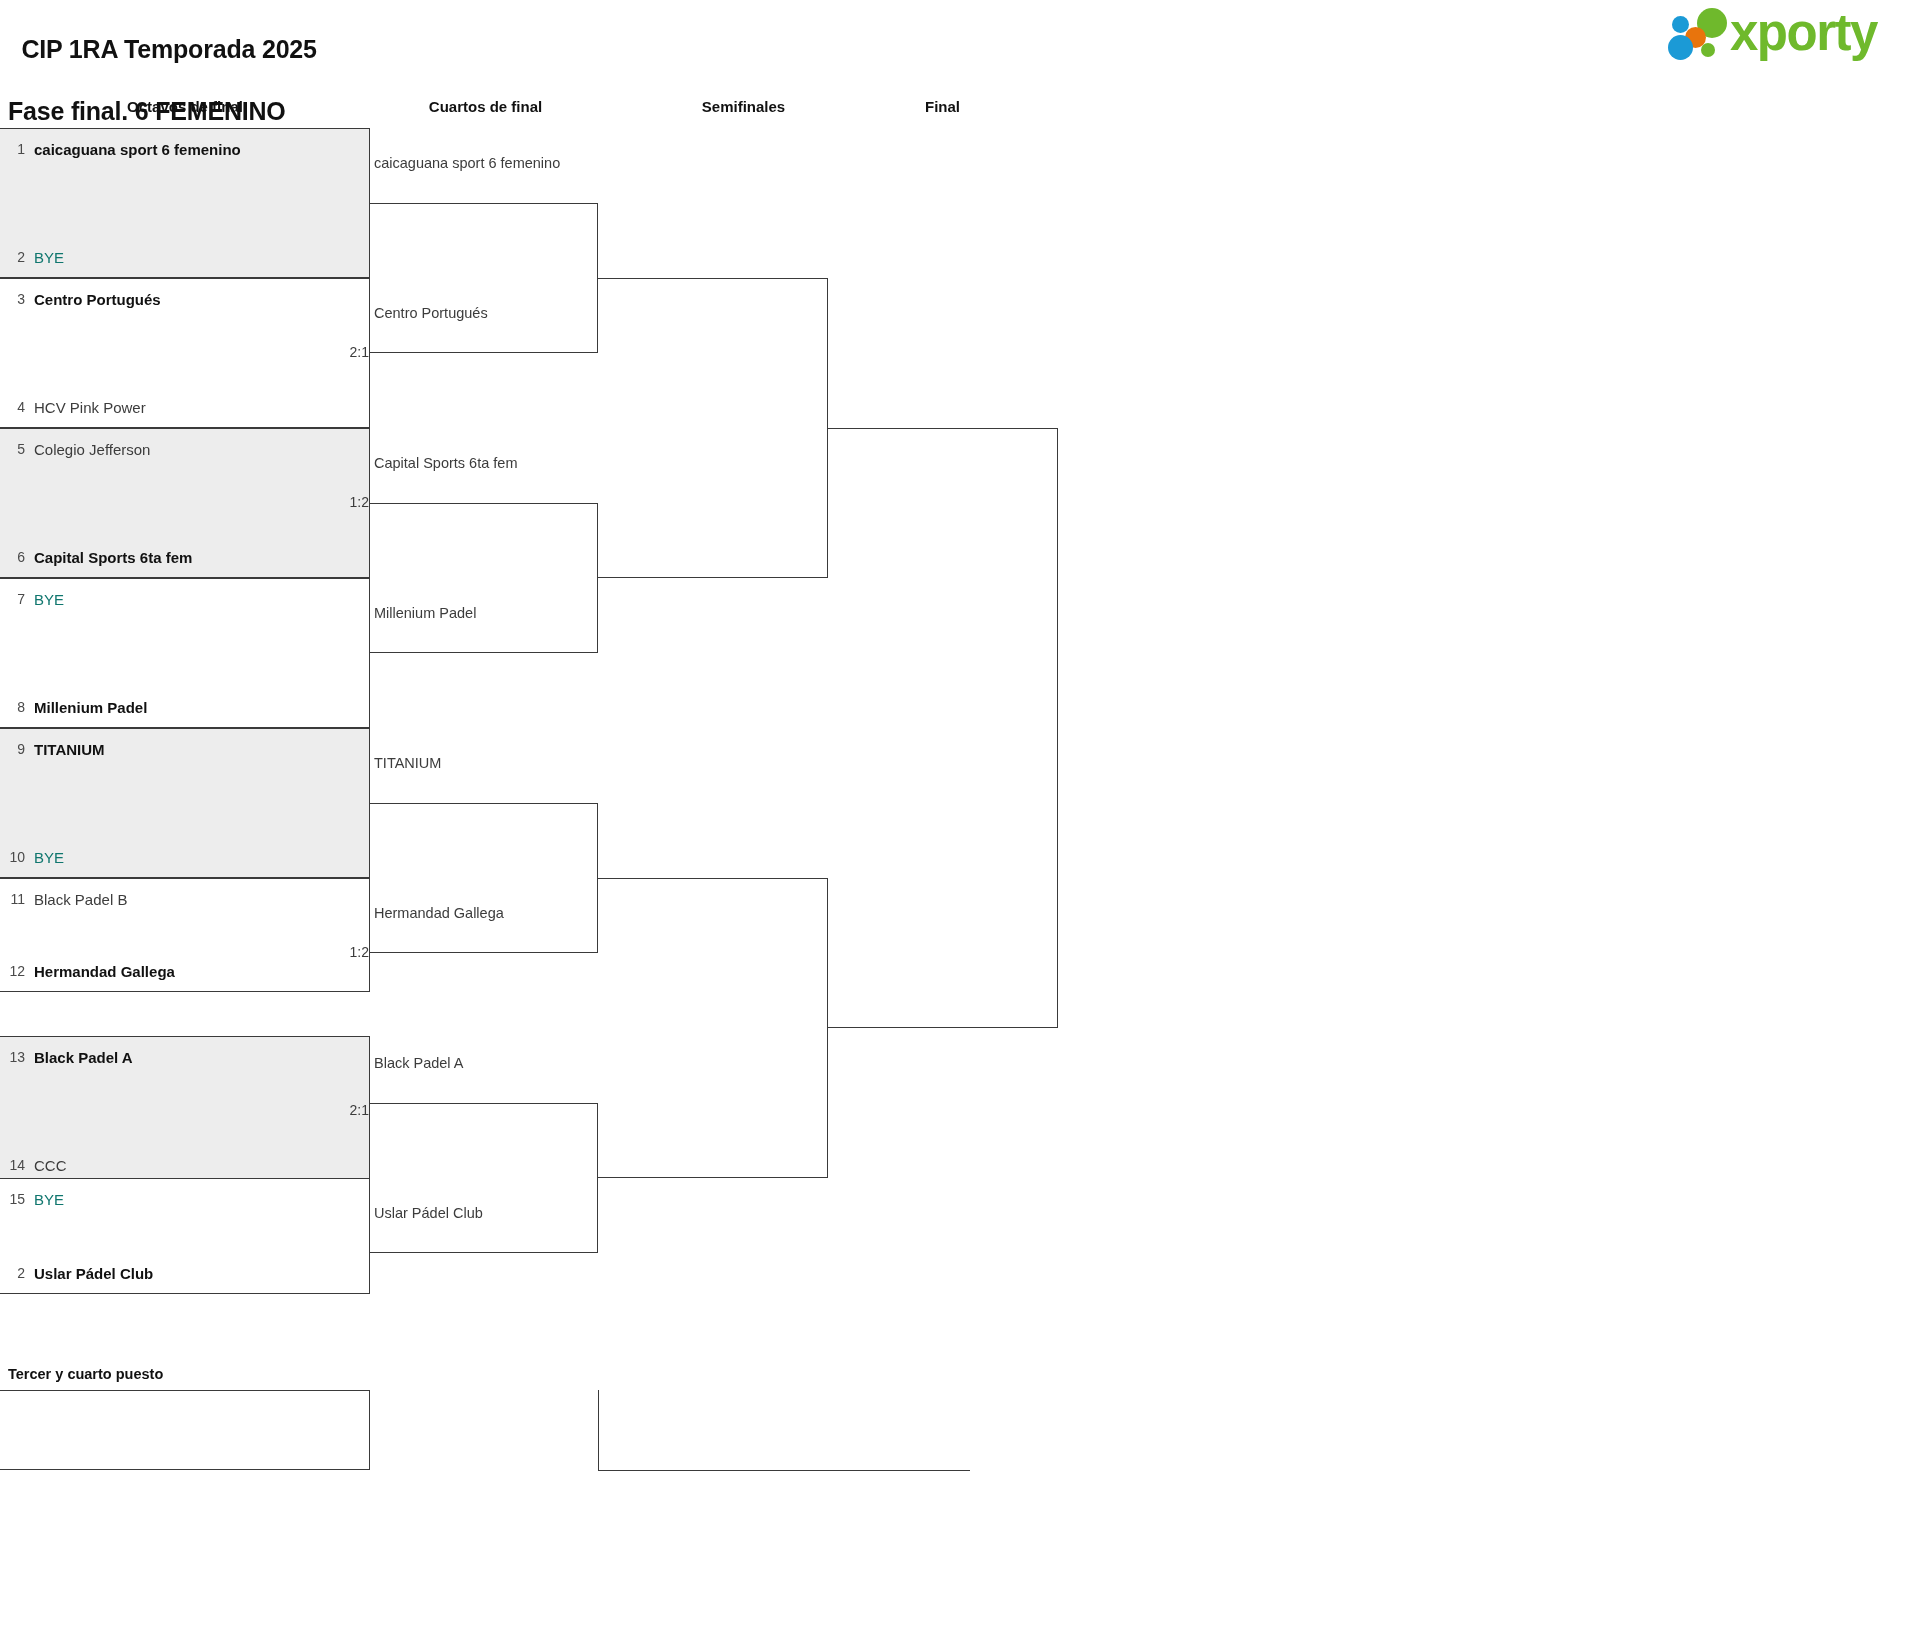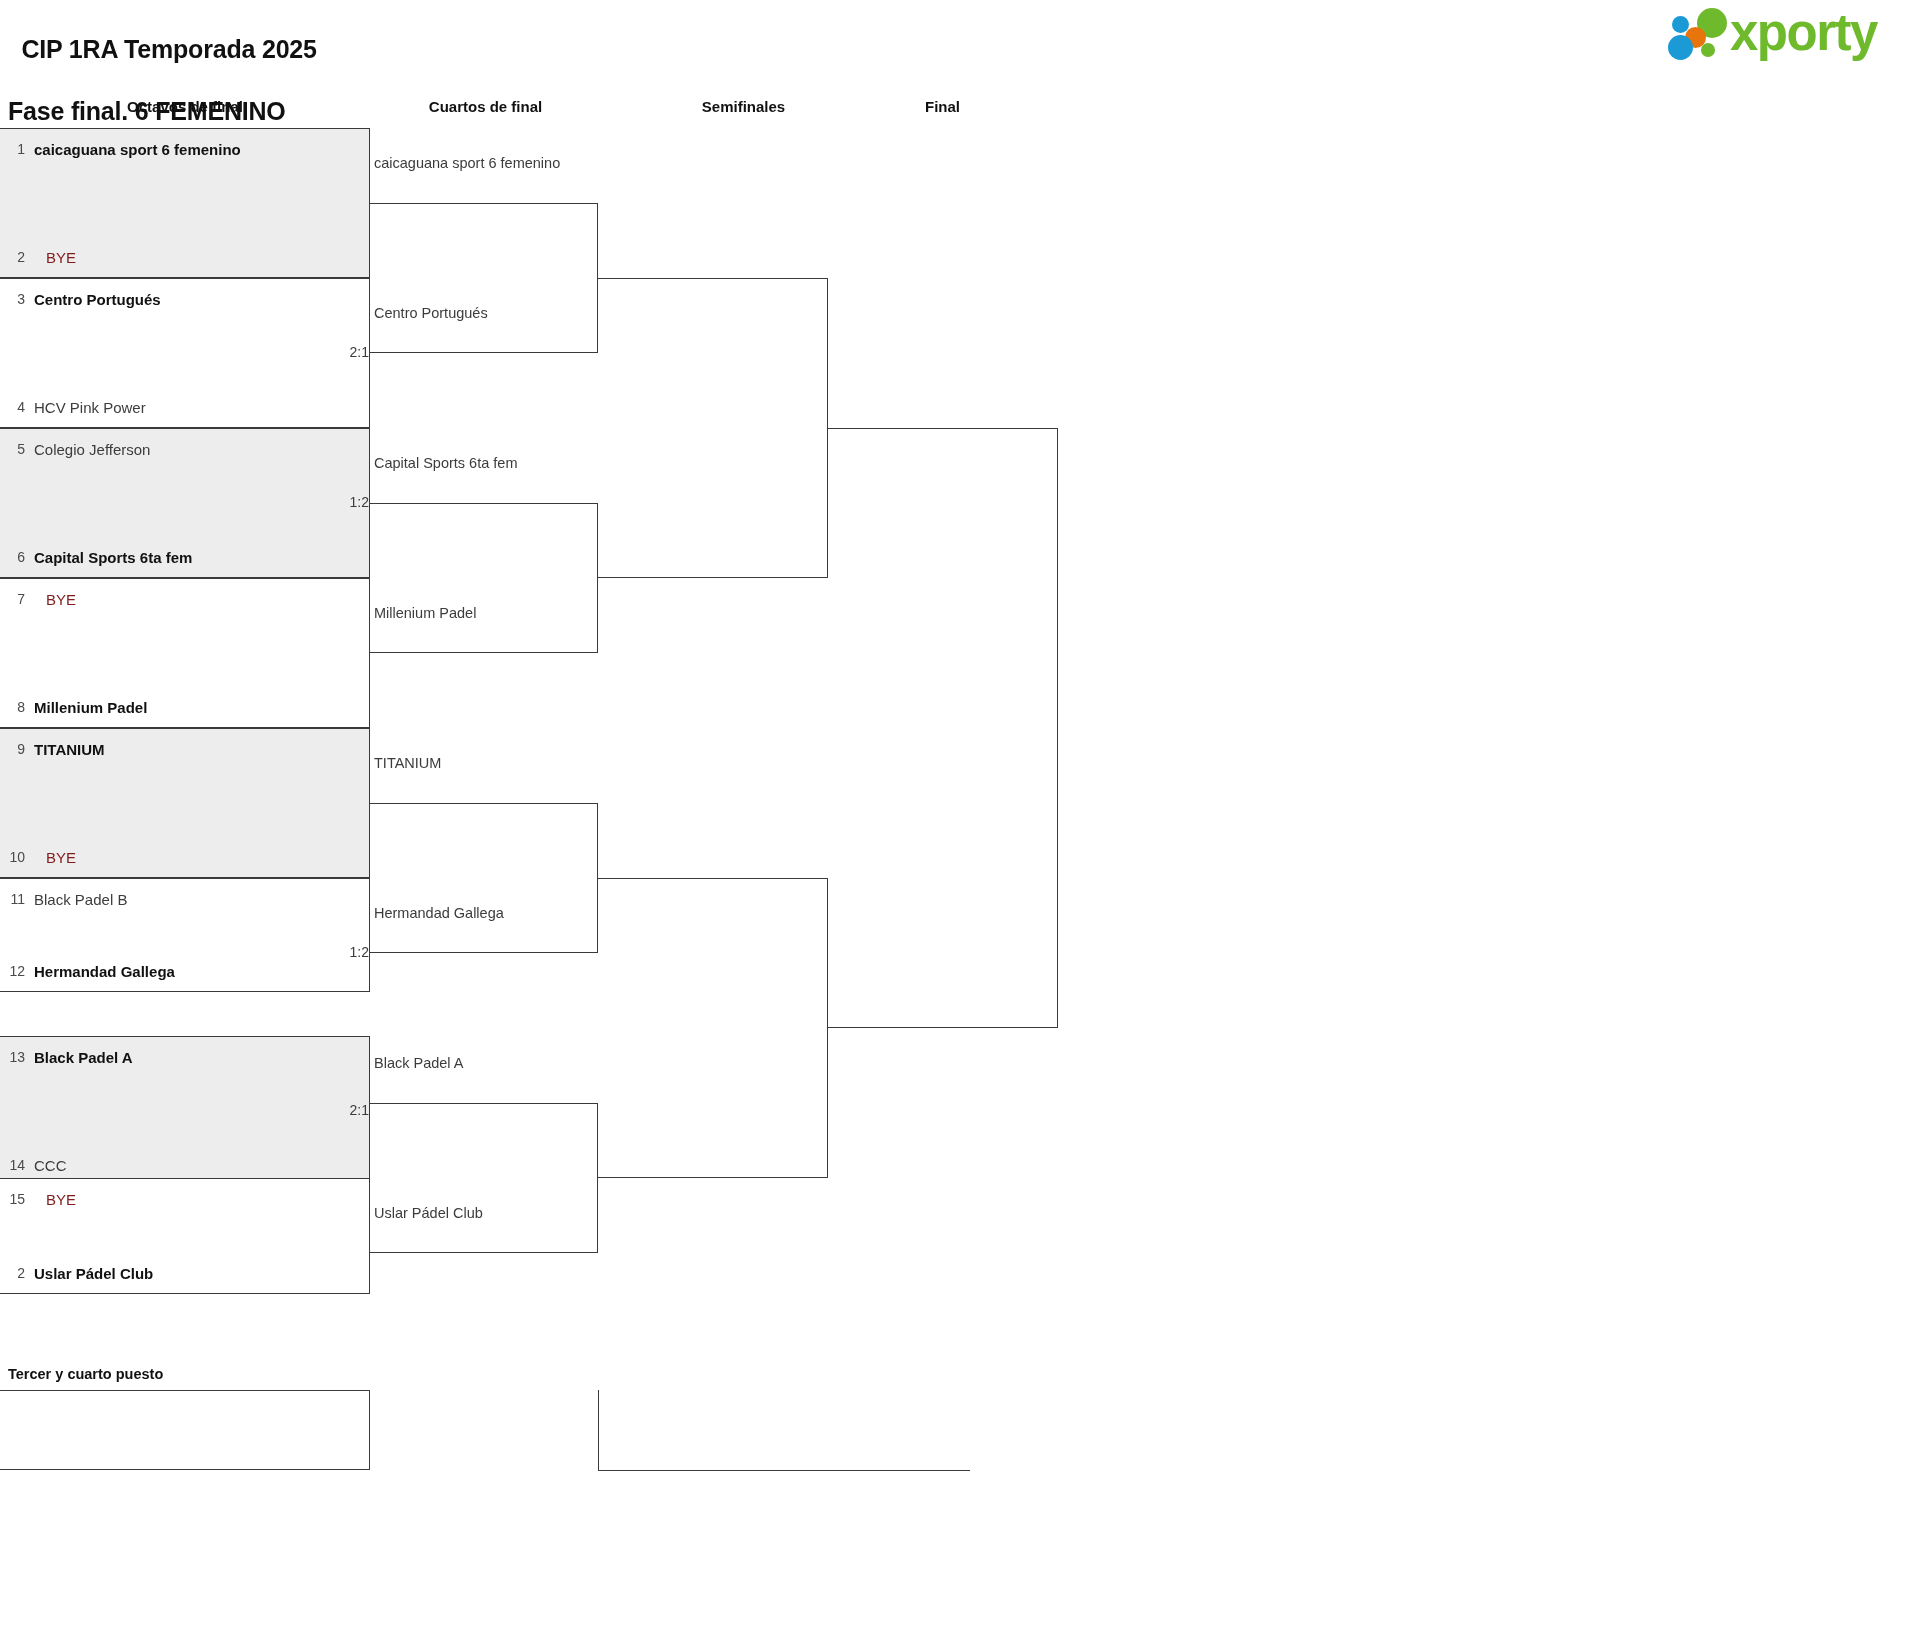--- a/index.html
+++ b/index.html
@@ -49,21 +49,21 @@
   .match-card.shaded{background:#ededed;}
   .match-card.plain{background:#ffffff;}
 
   .slot{position:absolute;left:0;width:100%;height:22px;display:flex;align-items:center;}
   .slot .seed{
     width:34px;text-align:right;padding-right:9px;box-sizing:border-box;
     font-size:14px;color:#4a4a4a;font-weight:400;
   }
   .slot .team{font-size:15px;color:#3c3c3c;white-space:nowrap;}
   .slot.winner .team{font-weight:700;color:#111111;}
-  .slot.bye .team{color:#7f1d1d;margin-left:12px;}
+  .slot.bye .team{color:#0f766e;}
   .slot.top{top:9px;}
   .slot.bottom{bottom:9px;}
 
   .match-score{
     position:absolute;left:0;width:100%;text-align:right;
     font-size:14px;color:#3c3c3c;
   }
 
   
   .conn{position:absolute;box-sizing:border-box;}

